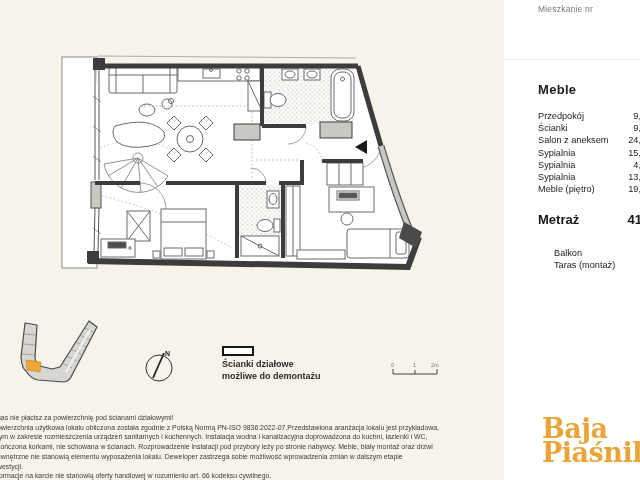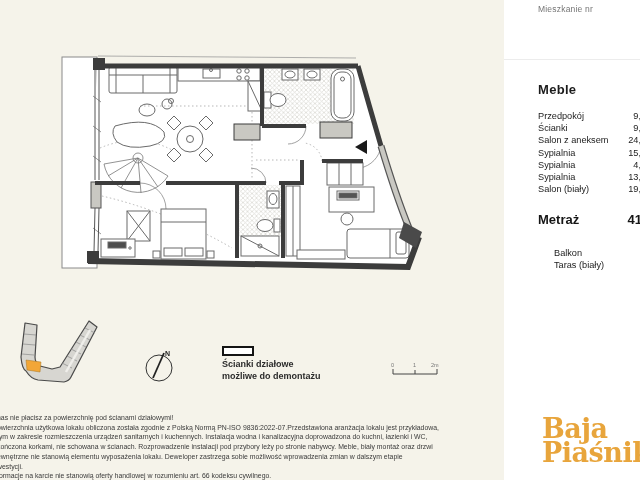--- a/index.html
+++ b/index.html
@@ -288,37 +288,37 @@
     </div>
     <div class="room-row">
       <span class="lbl">Sypialnia</span>
       <span class="val">4,</span>
     </div>
     <div class="room-row">
       <span class="lbl">Sypialnia</span>
       <span class="val">13,</span>
     </div>
     <div class="room-row">
-      <span class="lbl">Salon (biały)</span>
+      <span class="lbl">Meble (piętro)</span>
       <span class="val">19,</span>
     </div>
   </div>
 
   <div class="metraz-row">
     <span>Metraż</span>
     <span>41,45</span>
   </div>
 
   <div class="extras">
     <div class="room-row">
       <span class="lbl">Balkon</span>
       <span class="val">12,</span>
     </div>
     <div class="room-row">
-      <span class="lbl">Taras (biały)</span>
+      <span class="lbl">Taras (montaż)</span>
       <span class="val">55,</span>
     </div>
   </div>
 
   <div class="logo">
     <div>Baja</div>
     <div>Piaśniki</div>
   </div>
 </div>
 

